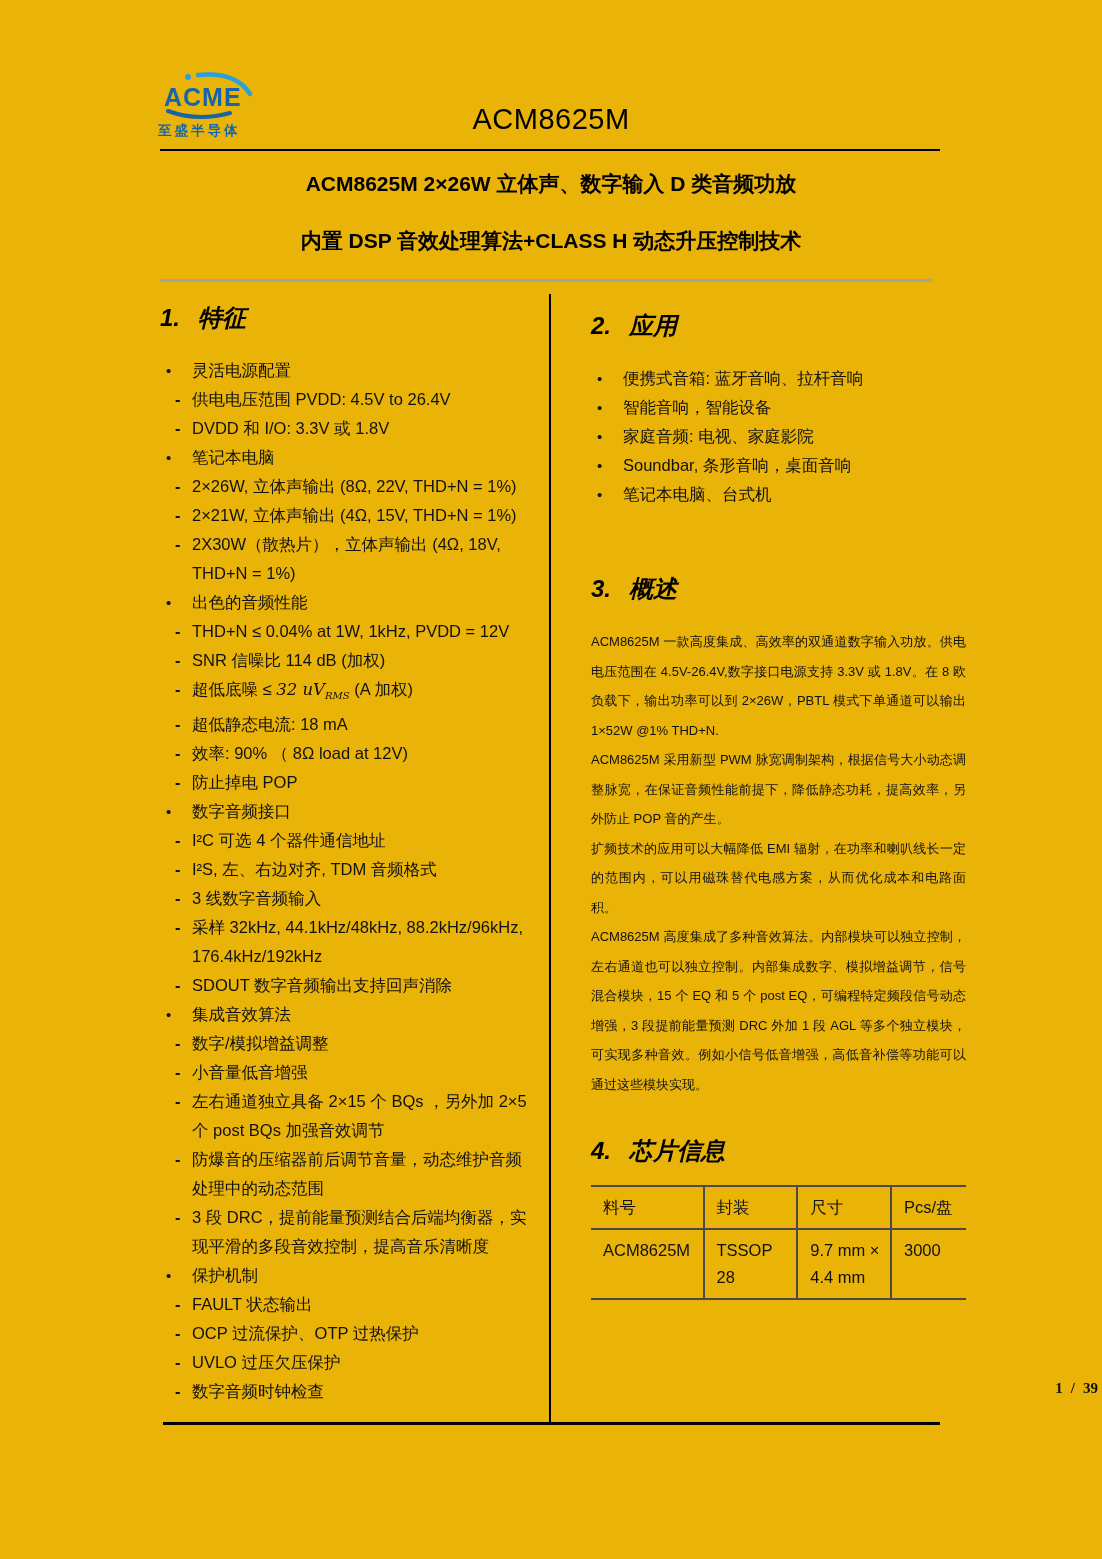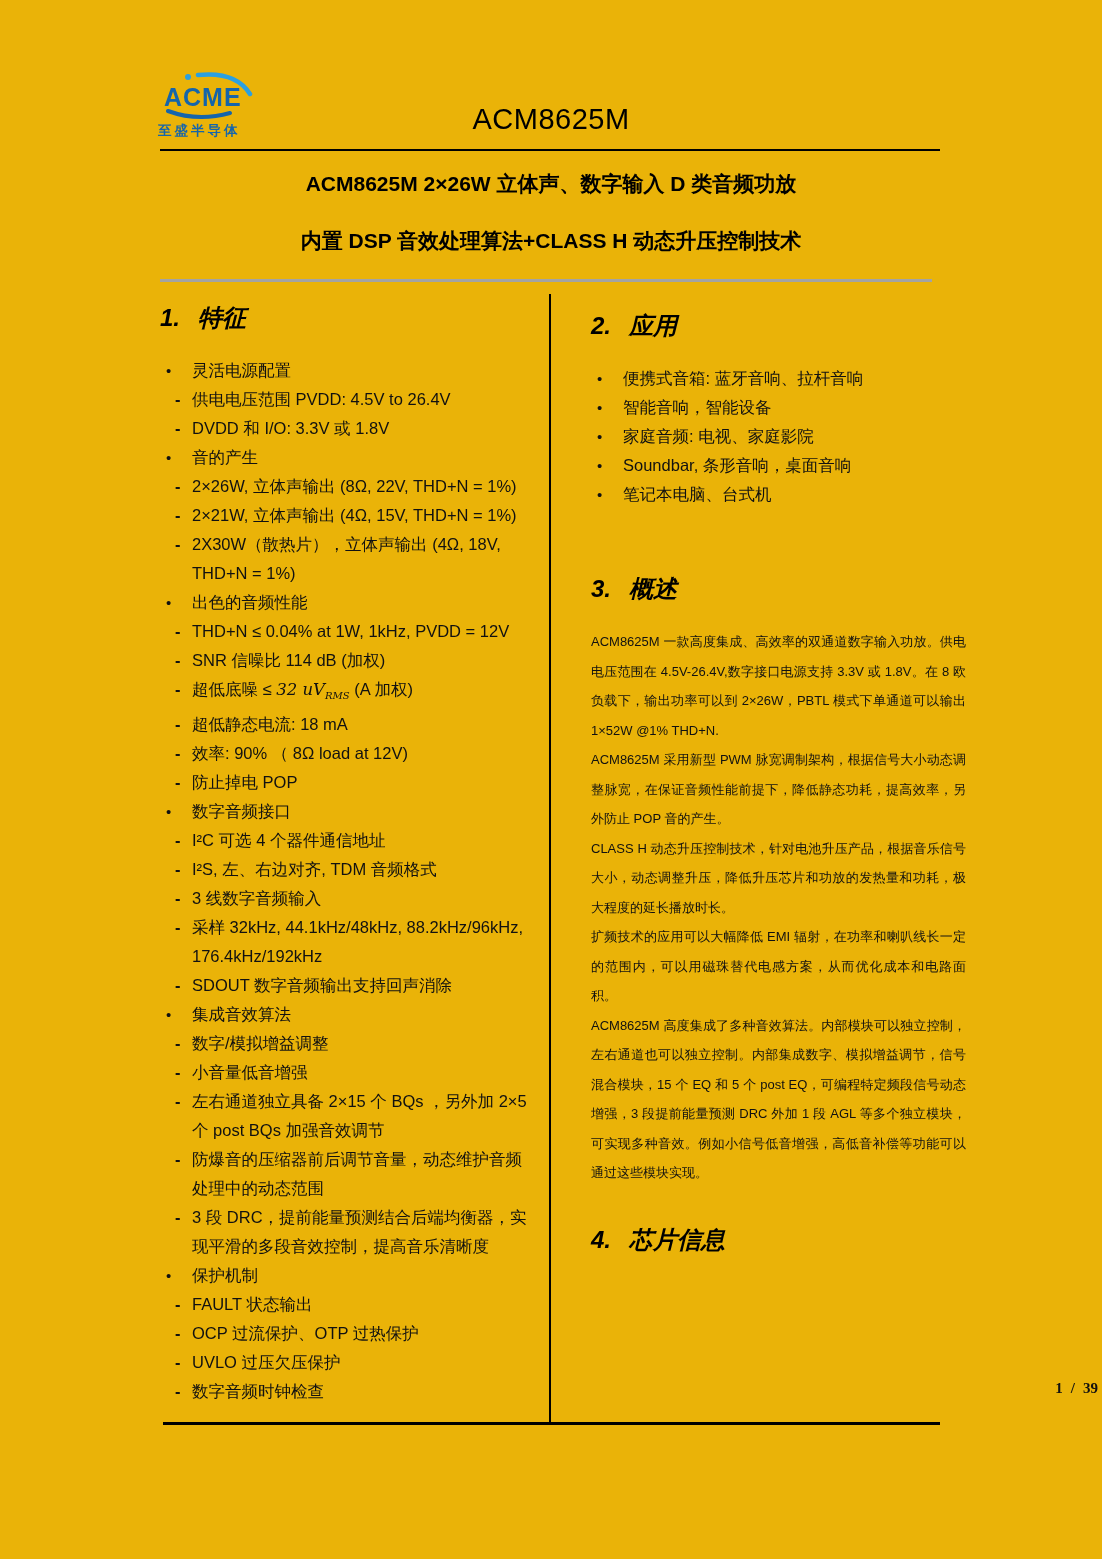--- a/index.html
+++ b/index.html
@@ -86,21 +86,21 @@
         <div class="li-row lvl2">
           <span class="marker">-</span>
           <span class="txt">供电电压范围 PVDD: 4.5V to 26.4V</span>
         </div>
         <div class="li-row lvl2">
           <span class="marker">-</span>
           <span class="txt">DVDD 和 I/O: 3.3V 或 1.8V</span>
         </div>
         <div class="li-row lvl1">
           <span class="marker">•</span>
-          <span class="txt">音的产生</span>
+          <span class="txt">笔记本电脑</span>
         </div>
         <div class="li-row lvl2">
           <span class="marker">-</span>
           <span class="txt">2×26W, 立体声输出 (8Ω, 22V, THD+N = 1%)</span>
         </div>
         <div class="li-row lvl2">
           <span class="marker">-</span>
           <span class="txt">2×21W, 立体声输出 (4Ω, 15V, THD+N = 1%)</span>
         </div>
         <div class="li-row lvl2">
@@ -232,28 +232,51 @@
           <span class="txt">笔记本电脑、台式机</span>
         </div>
       </div>
 
     <div class="sec-h overview-block" style="margin-top:64px;">
       <span>3.</span><span class="sec-h-t">概述</span>
     </div>
     <div id="overview-paragraphs">
         <p class="ov-p">ACM8625M 一款高度集成、高效率的双通道数字输入功放。供电电压范围在 4.5V-26.4V,数字接口电源支持 3.3V 或 1.8V。在 8 欧负载下，输出功率可以到 2×26W，PBTL 模式下单通道可以输出 1×52W @1% THD+N.</p>
         <p class="ov-p">ACM8625M 采用新型 PWM 脉宽调制架构，根据信号大小动态调整脉宽，在保证音频性能前提下，降低静态功耗，提高效率，另外防止 POP 音的产生。</p>
-        <p class="ov-p">CLASS H 动态升压控制技术，针对电池升压产品，根据音乐信号大小，动态调整升压，降低升压芯片和功放的发热量和功耗，极大程度的延长播放时长。</p>
         <p class="ov-p">扩频技术的应用可以大幅降低 EMI 辐射，在功率和喇叭线长一定的范围内，可以用磁珠替代电感方案，从而优化成本和电路面积。</p>
         <p class="ov-p">ACM8625M 高度集成了多种音效算法。内部模块可以独立控制，左右通道也可以独立控制。内部集成数字、模拟增益调节，信号混合模块，15 个 EQ 和 5 个 post EQ，可编程特定频段信号动态增强，3 段提前能量预测 DRC 外加 1 段 AGL 等多个独立模块，可实现多种音效。例如小信号低音增强，高低音补偿等功能可以通过这些模块实现。</p>
       </div>
 
     <div class="sec-h chip-heading">
       <span>4.</span><span class="sec-h-t">芯片信息</span>
     </div>
+    <table class="chip-table">
+      <colgroup>
+          <col class="col-w1">
+          <col class="col-w2">
+          <col class="col-w3">
+          <col class="col-w4">
+        </colgroup>
+      <thead>
+          <tr id="chip-table-head">
+            <th>料号</th>
+            <th>封装</th>
+            <th>尺寸</th>
+            <th>Pcs/盘</th>
+          </tr>
+        </thead>
+      <tbody id="chip-table-body">
+          <tr>
+            <td>ACM8625M</td>
+            <td>TSSOP 28</td>
+            <td>9.7 mm × 4.4 mm</td>
+            <td>3000</td>
+          </tr>
+        </tbody>
+    </table>
   </div>
 
   <div class="rule-footer"></div>
   <div class="footer-page">
     <span>1</span><span>/</span><span>39</span>
   </div>
 
 </div>
 
 </body></html>

